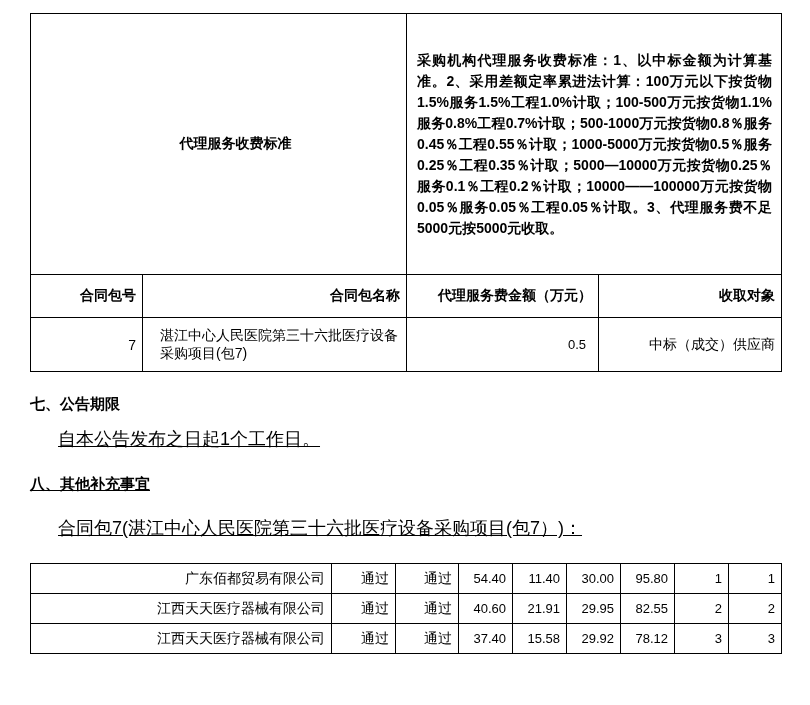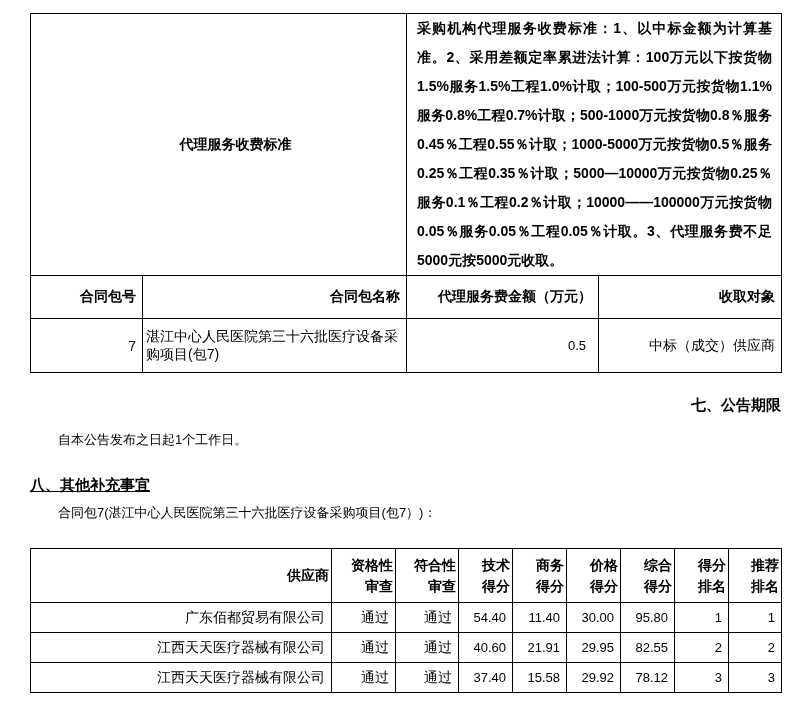--- a/index.html
+++ b/index.html
@@ -32,48 +32,49 @@
   
   .fee-label-cell {
     font-weight: bold;
     height: 261px;
     text-align: center;
     padding-left: 40px;
   }
   .fee-text-cell {
     font-weight: bold;
     text-align: justify;
-    line-height: 29px;
+    line-height: 21px;
     padding: 0 9px 0 10px;
     vertical-align: middle;
   }
   .fee-header-row th {
     height: 43px;
     font-weight: bold;
   }
   .fee-data-row td { height: 54px; }
-  .cell-left  { text-align: left;  padding-left: 3px; padding-right: 8px; }
+  .cell-left  { text-align: left;  padding-left: 17px; padding-right: 8px; }
   .cell-right { padding-right: 12px; }
   .num { font-size: 13px; font-family: "Liberation Sans", "DejaVu Sans", sans-serif; }
 
   
   .sec-heading {
     font-size: 15px;
     font-weight: bold;
     margin: 0;
     line-height: 18px;
   }
-  .sec-heading.h7 { margin-top: 23px; text-align: right; }
+  .sec-heading.h7 { margin-top: 23px; }
   .sec-heading.h8 { margin-top: 27px; text-decoration: underline; }
   .sec-body {
-    font-size: 13px;
+    font-size: 18px;
     margin: 17px 0 0 28px;
     line-height: 18px;
+    text-decoration: underline;
   }
-  .sec-body.b8 { margin-top: 10px; }
+  .sec-body.b8 { margin-top: 26px; }
 
   
   .score-table { margin-top: 26px; }
   .score-table th {
     font-weight: bold;
     height: 54px;
     white-space: pre-line;
     line-height: 21px;
     padding: 2px 2px;
   }
@@ -124,39 +125,20 @@
       <col style="width:63px">
       <col style="width:54px">
       <col style="width:54px">
       <col style="width:54px">
       <col style="width:54px">
       <col style="width:54px">
       <col style="width:53px">
     </colgroup>
     <tbody>
       <tr>
-        <th>供应商</th>
-        <th>资格性
-审查</th>
-        <th>符合性
-审查</th>
-        <th>技术
-得分</th>
-        <th>商务
-得分</th>
-        <th>价格
-得分</th>
-        <th>综合
-得分</th>
-        <th>得分
-排名</th>
-        <th>推荐
-排名</th>
-      </tr>
-      <tr>
         <td>广东佰都贸易有限公司</td>
         <td>通过</td>
         <td>通过</td>
         <td class="num">54.40</td>
         <td class="num">11.40</td>
         <td class="num">30.00</td>
         <td class="num">95.80</td>
         <td class="num">1</td>
         <td class="num">1</td>
       </tr>

